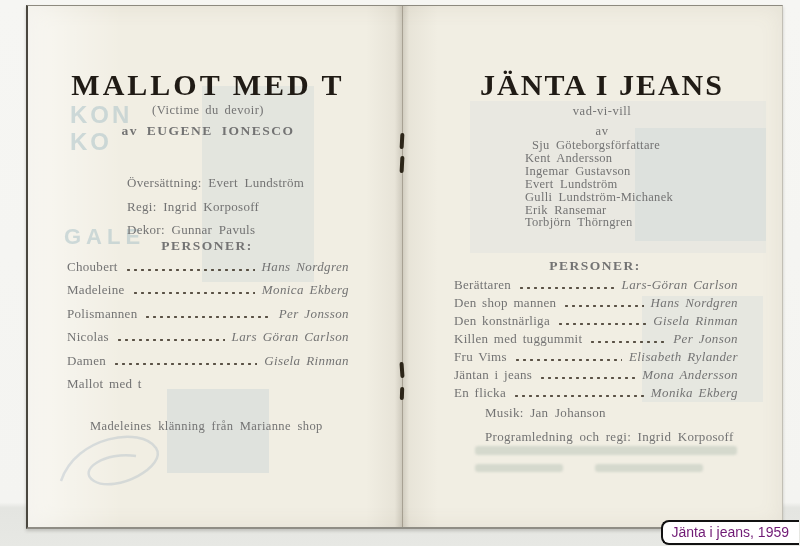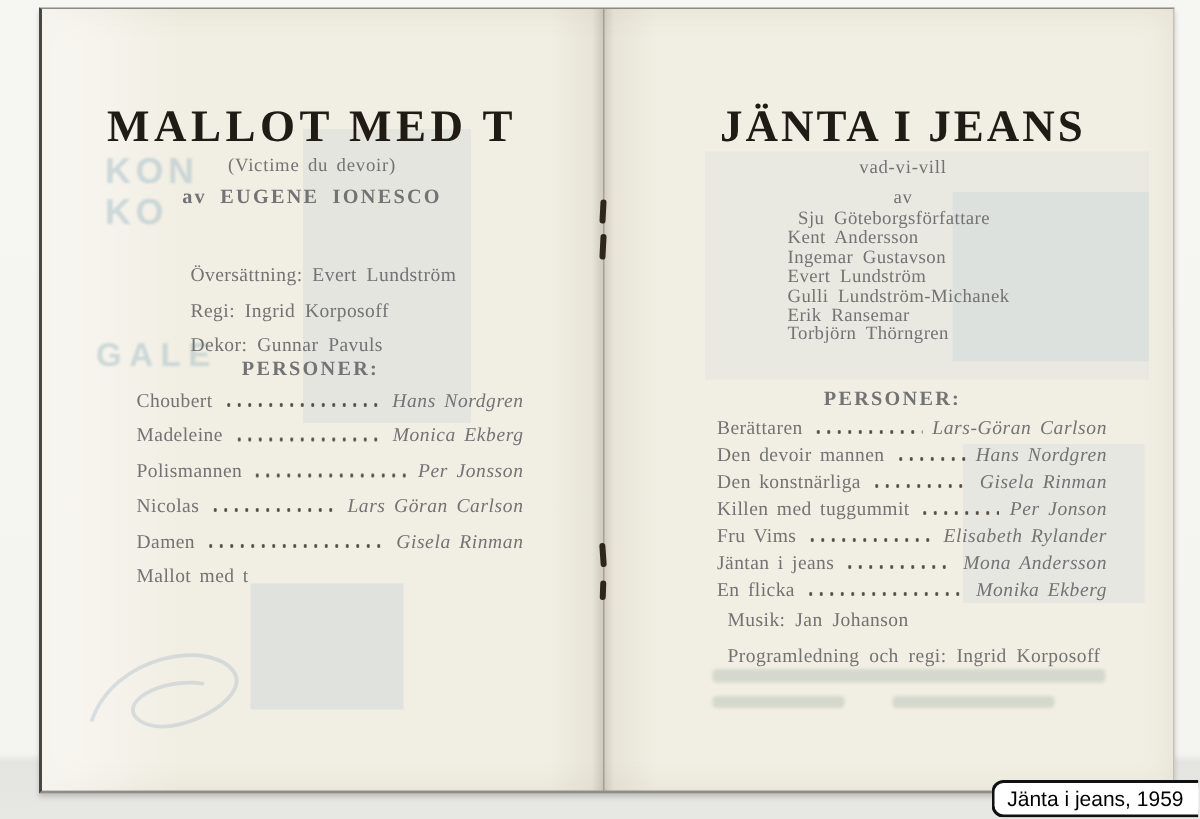--- a/index.html
+++ b/index.html
@@ -57,39 +57,39 @@
   .abs { position:absolute; color:#737373; }
   .centered { text-align:center; }
   .page-title {
     font-size:30px; line-height:34px; font-weight:bold; letter-spacing:3px;
     color:#201b15;
   }
   .sub { font-size:12.5px; letter-spacing:0.5px; word-spacing:2px; }
   .byline-bold { font-size:13.5px; font-weight:bold; letter-spacing:1.5px; word-spacing:4px; }
   .credit-line { font-size:13px; line-height:13px; margin-bottom:10.5px; letter-spacing:0.3px; word-spacing:3px; white-space:nowrap; }
   .cast-heading { font-size:13.5px; font-weight:600; letter-spacing:1.5px; }
-  .cast-row { display:flex; align-items:center; line-height:13px; white-space:nowrap;margin-left:24px; }
+  .cast-row { display:flex; align-items:center; line-height:13px; white-space:nowrap; }
   .cast-left  .cast-row { margin-bottom:10.4px; }
   .cast-right .cast-row { margin-bottom:5px; }
   .role  { font-size:13px; letter-spacing:0.3px; word-spacing:2px; }
   .actor { font-size:13px; font-style:italic; letter-spacing:0.4px; word-spacing:2px; }
   .dots {
     flex:1; height:4px; margin:0 7px 1px 7px; align-self:flex-end;
     background-image:radial-gradient(circle, rgba(62,53,40,0.85) 1.1px, rgba(0,0,0,0) 1.3px);
     background-size:7px 4px; background-repeat:repeat-x; background-position:0 100%;
   }
   .author-line { font-size:12.5px; line-height:12.9px; letter-spacing:0.3px; word-spacing:3px; white-space:nowrap; }
   .author-line.first { padding-left:7px; }
   .note-line { font-size:12.5px; letter-spacing:0.4px; word-spacing:3px; }
   
   .caption {
     position:absolute; right:1px; bottom:1px; background:#ffffff;
     border:2px solid #111; border-right:none; border-radius:8px 0 0 8px;
     padding:2px 10px 3px 8px; font-family:"Liberation Sans", sans-serif;
-    font-size:14px; color:#000000; white-space:nowrap;text-align:right;
+    font-size:14px; color:#701a75; white-space:nowrap;text-align:right;
   }
 </style>
 </head>
 <body>
 
 <div class="canvas">
   <div class="booklet">
     <div class="edge-light"></div>
 
     <div class="ghost-block gb1"></div>
@@ -143,20 +143,21 @@
         <div class="cast-row">
           <span class="role">Damen</span>
           <span class="dots"></span>
           <span class="actor">Gisela Rinman</span>
         </div>
         <div class="cast-row">
           <span class="role">Mallot med t</span>
         </div>
       </div>
 
+    <div class="abs note-line" style="left:62px; top:413px;">Madeleines klänning från Marianne shop</div>
 
     <div class="abs centered page-title" style="left:404px; top:62px; width:340px; letter-spacing:2px;">JÄNTA I JEANS</div>
     <div class="abs centered sub" style="left:404px; top:98px; width:340px;">vad-vi-vill</div>
     <div class="abs centered sub" style="left:404px; top:118px; width:340px;">av</div>
 
     <div class="abs" style="left:497px; top:133px;font-family:Liberation Serif, serif;" id="right-authors">
         <div class="author-line first">Sju Göteborgsförfattare</div>
         <div class="author-line">Kent Andersson</div>
         <div class="author-line">Ingemar Gustavson</div>
         <div class="author-line">Evert Lundström</div>
@@ -167,21 +168,21 @@
 
     <div class="abs centered cast-heading" style="left:426px; top:252px; width:282px;">PERSONER:</div>
 
     <div class="abs cast-right" style="left:426px; top:272px; width:284px;" id="cast-right">
         <div class="cast-row">
           <span class="role">Berättaren</span>
           <span class="dots"></span>
           <span class="actor">Lars-Göran Carlson</span>
         </div>
         <div class="cast-row">
-          <span class="role">Den devoir mannen</span>
+          <span class="role">Den shop mannen</span>
           <span class="dots"></span>
           <span class="actor">Hans Nordgren</span>
         </div>
         <div class="cast-row">
           <span class="role">Den konstnärliga</span>
           <span class="dots"></span>
           <span class="actor">Gisela Rinman</span>
         </div>
         <div class="cast-row">
           <span class="role">Killen med tuggummit</span>

